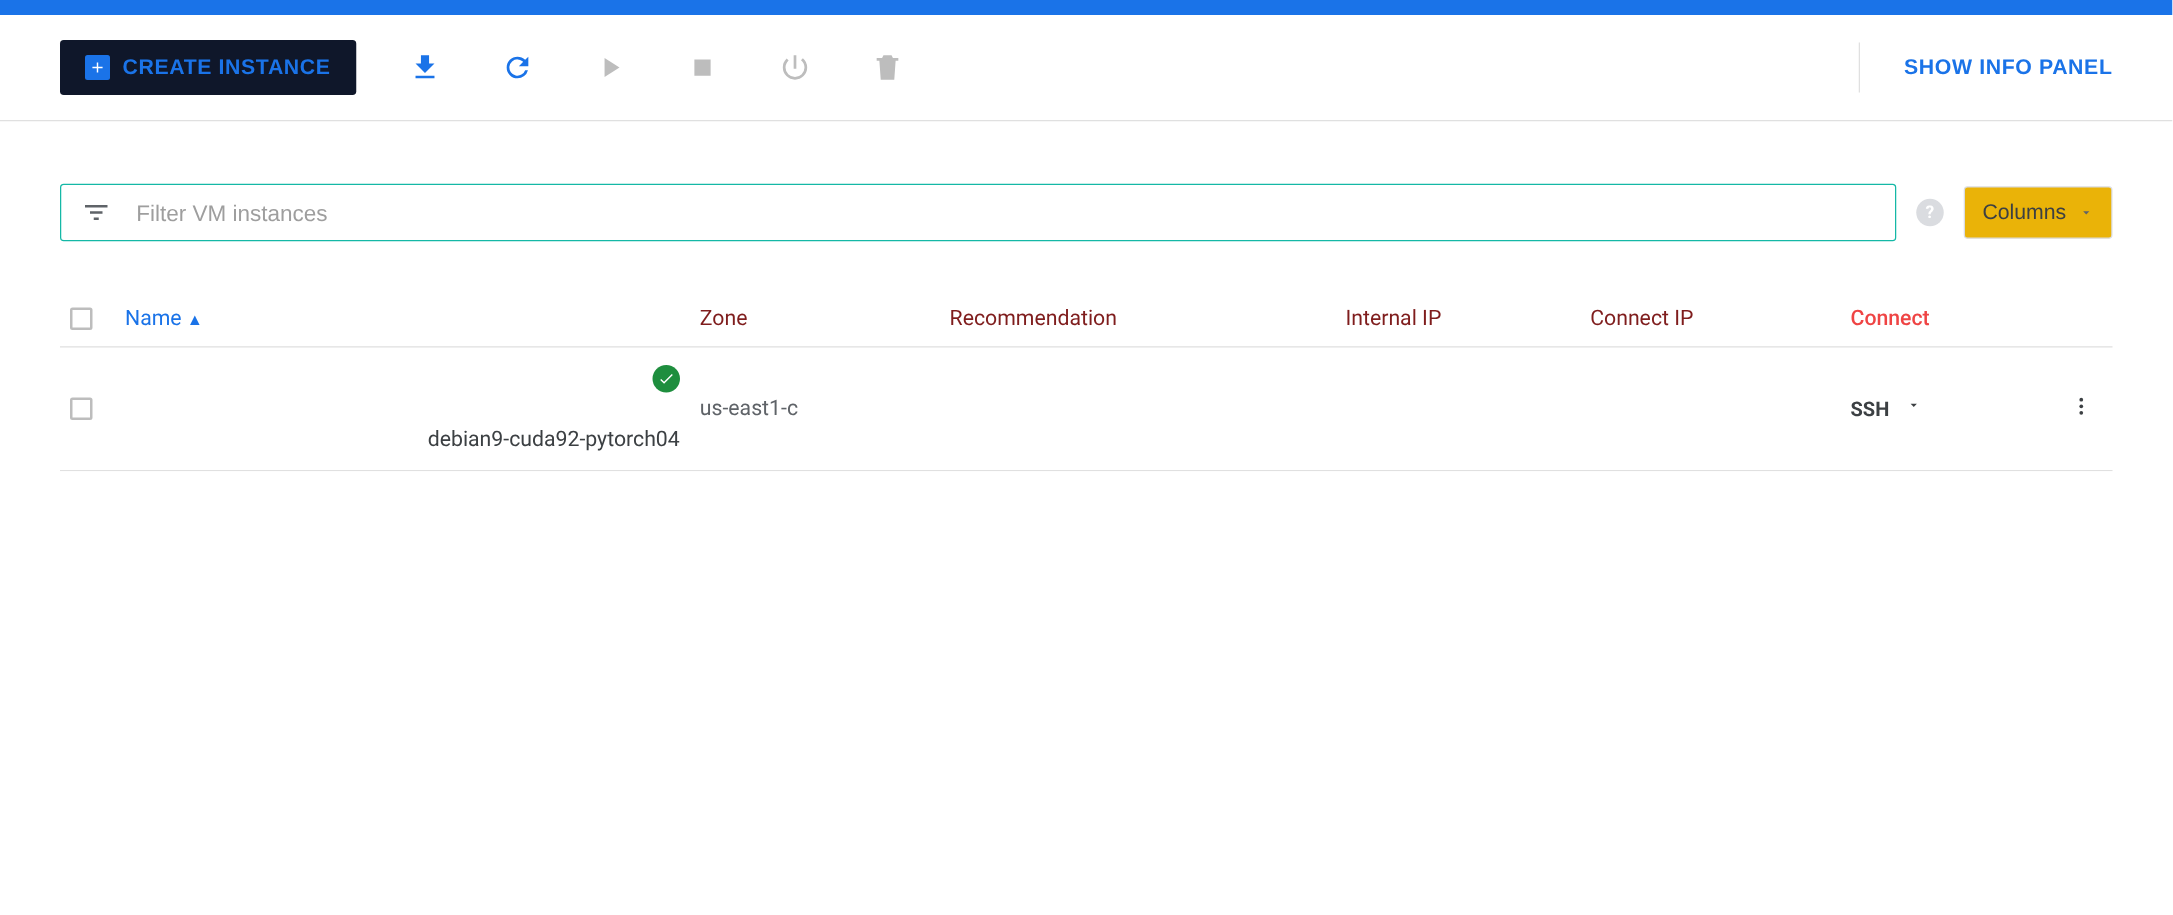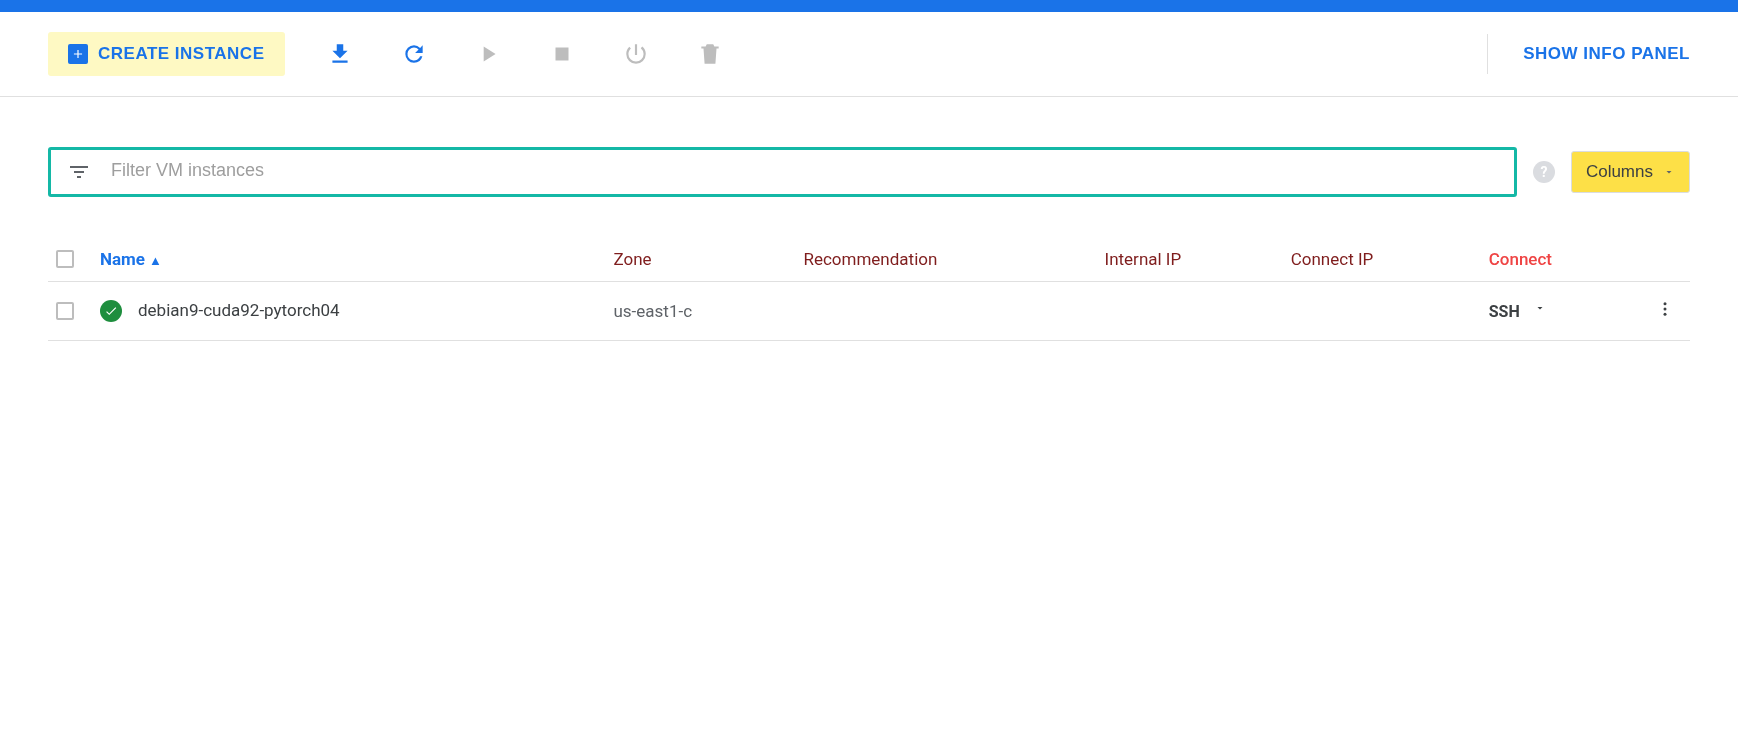--- a/index.html
+++ b/index.html
@@ -28,21 +28,21 @@
   .toolbar {
     display: flex;
     align-items: center;
     gap: 36px;
     flex: 1;
   }
   .create-btn {
     display: flex;
     align-items: center;
     gap: 10px;
-    background: #fef9c3;
+    background: #0f172a;
     border: none;
     border-radius: 3px;
     padding: 12px 20px;
     cursor: pointer;
     color: #1a73e8;
     font-weight: 600;
     font-size: 17px;
     letter-spacing: 0.5px;
   }
   .create-btn .plus-icon-box {
@@ -95,22 +95,22 @@
   }
   .filter-row {
     display: flex;
     align-items: center;
     gap: 16px;
     margin-bottom: 40px;
   }
   .filter-box {
     flex: 1;
     display: flex;
-    align-items: flex-start;
-    border: 3px solid #14b8a6;
+    align-items: flex-end;
+    border: 1px solid #14b8a6;
     border-radius: 3px;
     padding: 10px 16px;
     gap: 20px;
   }
   .filter-box svg { width: 24px; height: 24px; color: #5f6368; }
   .filter-input {
     border: none;
     outline: none;
     font-size: 18px;
     flex: 1;
@@ -129,59 +129,59 @@
     font-size: 14px;
     font-weight: 700;
     cursor: pointer;
   }
   .columns-btn {
     display: flex;
     align-items: center;
     gap: 10px;
     border: 1px solid #dadce0;
     border-radius: 3px;
-    background: #fde047;
+    background: #eab308;
     padding: 10px 14px;
     font-size: 17px;
     color: #3c4043;
     cursor: pointer;
   }
   .columns-btn svg { width: 12px; height: 12px; color: #5f6368; }
   table.vm-table {
     width: 100%;
     border-collapse: collapse;
   }
   table.vm-table th {
     text-align: left;
     font-weight: 400;
     font-size: 17px;
     color: #7f1d1d;
     padding: 12px 8px;
     border-bottom: 1px solid #e0e0e0;
   }
   table.vm-table th.name-col {
     color: #1a73e8;
-    font-weight: 700;
+    font-weight: 400;
   }
   table.vm-table th.connect-col { color: #ef4444; font-weight: 500; }
   table.vm-table td {
     padding: 14px 8px;
     border-bottom: 1px solid #e0e0e0;
     font-size: 17px;
     color: #5f6368;
   }
   .checkbox-cell { width: 44px; }
   .checkbox {
     width: 18px;
     height: 18px;
     border: 2px solid #bdbdbd;
     border-radius: 2px;
     cursor: pointer;
   }
-  .name-cell { display: flex; align-items: flex-start; gap: 16px; color: #3c4043; }
+  .name-cell { display: flex; align-items: flex-end; gap: 28px; color: #3c4043; flex-direction: column; }
   .status-icon {
     width: 22px;
     height: 22px;
     border-radius: 50%;
     background: #1e8e3e;
     display: flex;
     align-items: center;
     justify-content: center;
   }
   .status-icon svg { width: 14px; height: 14px; color: #fff; }

